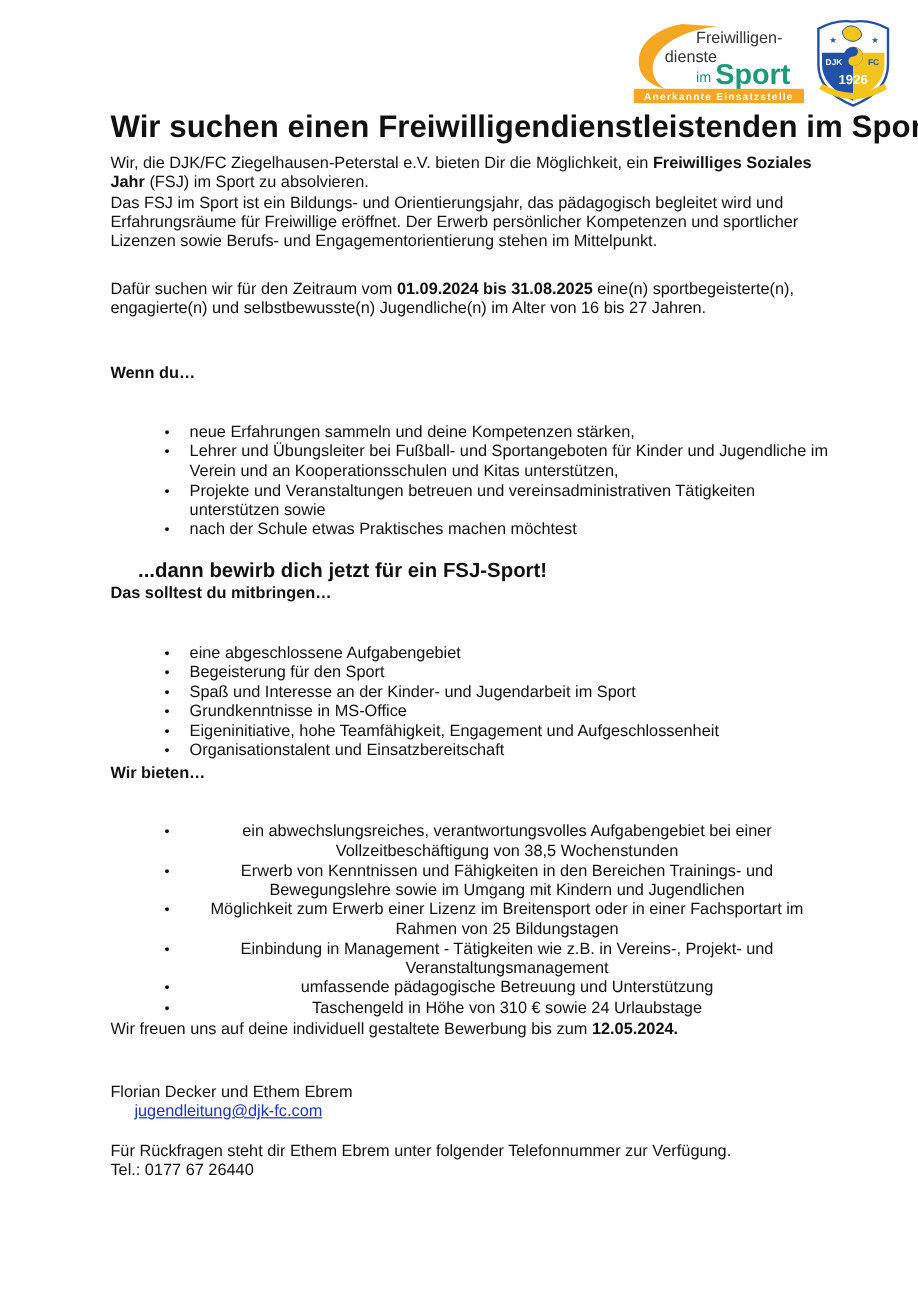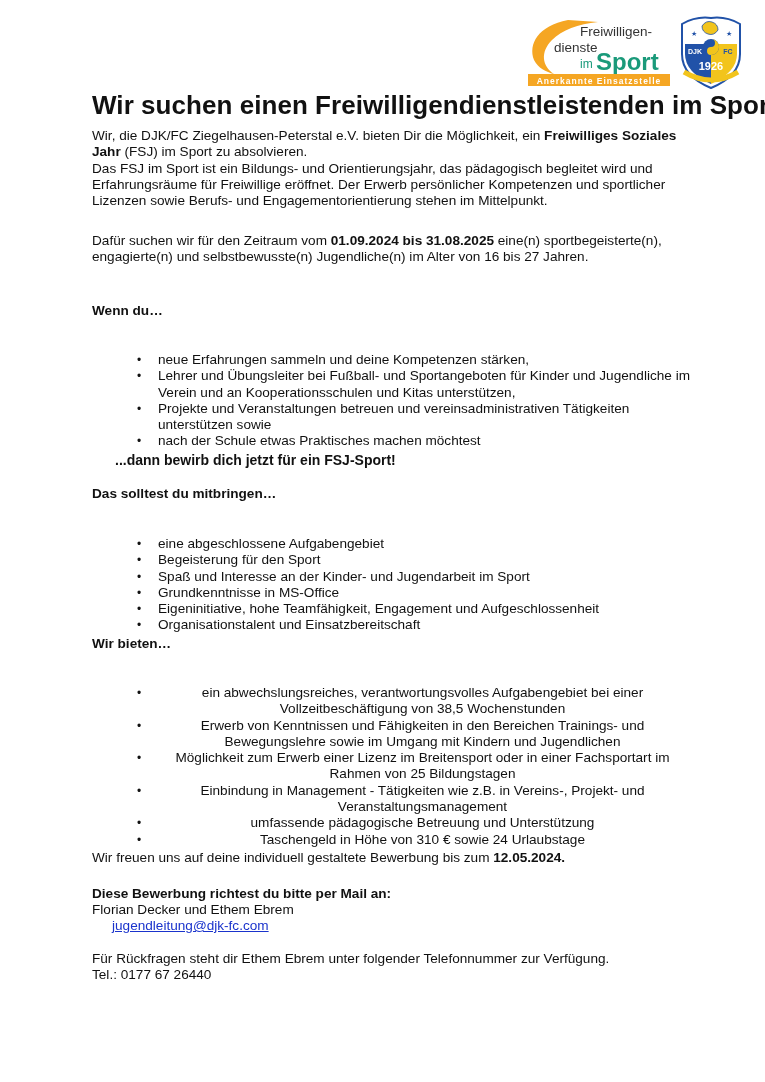--- a/index.html
+++ b/index.html
@@ -15,21 +15,21 @@
            letter-spacing: 0.05px; white-space: nowrap; }
 
   .text { position: absolute; left: 92px; font-size: 13.6px; line-height: 16.3px; width: 600px; }
   .text b { font-weight: bold; }
   .heading { position: absolute; left: 92px; font-size: 13.6px; font-weight: bold; line-height: 16.3px; }
 
   ul.bullets { position: absolute; left: 96px; margin: 16px; padding: 0; list-style: none; width: 600px; }
   ul.bullets li { position: relative; padding-left: 46px; font-size: 13.6px; line-height: 16.3px; }
   ul.bullets li::before { content: "\2022"; position: absolute; left: 25px; top: 0; font-size: 12px; }
 
-  .cta { position: absolute; left: 115px; font-size: 14px; font-weight: bold; line-height: 16.3px; }
+  .cta { position: absolute; left: 115px; font-size: 17px; font-weight: bold; line-height: 16.3px; margin-top: 16px; }
   a.mail { color: #1a33cc; text-decoration: underline; }
 </style>
 </head>
 <body>
 
 <div class="page">
 
   <div class="logo-fsj">
     <svg width="142" height="72" viewBox="0 0 142 72">
       <path d="M40 4 C10 10 0 28 6 44 C10 52 18 56 26 58 C14 50 12 36 24 24 C34 14 50 8 70 6 Z" fill="#f5a623"></path>
@@ -96,21 +96,20 @@
     <li>Möglichkeit zum Erwerb einer Lizenz im Breitensport oder in einer Fachsportart im Rahmen von 25 Bildungstagen</li>
     <li>Einbindung in Management - Tätigkeiten wie z.B. in Vereins-, Projekt- und Veranstaltungsmanagement</li>
     <li>umfassende pädagogische Betreuung und Unterstützung</li>
     <li>Taschengeld in Höhe von 310 € sowie 24 Urlaubstage</li>
   </ul>
 
   <div class="text" style="top:850px;">
     <span>Wir freuen uns auf deine individuell gestaltete Bewerbung bis zum </span><b>12.05.2024.</b>
   </div>
 
-  <div class="heading" style="top:886px;">Diese Bewerbung richtest du bitte per Mail an:</div>
   <div class="text" style="top:902px;">Florian Decker und Ethem Ebrem</div>
   <div class="text" style="top:918px;padding-left:20px;">
     <a class="mail">jugendleitung@djk-fc.com</a>
   </div>
   <div class="text" style="top:951px;">Für Rückfragen steht dir Ethem Ebrem unter folgender Telefonnummer zur Verfügung.</div>
   <div class="text" style="top:967px;">Tel.: 0177 67 26440</div>
 
 </div>
 
 </body></html>

